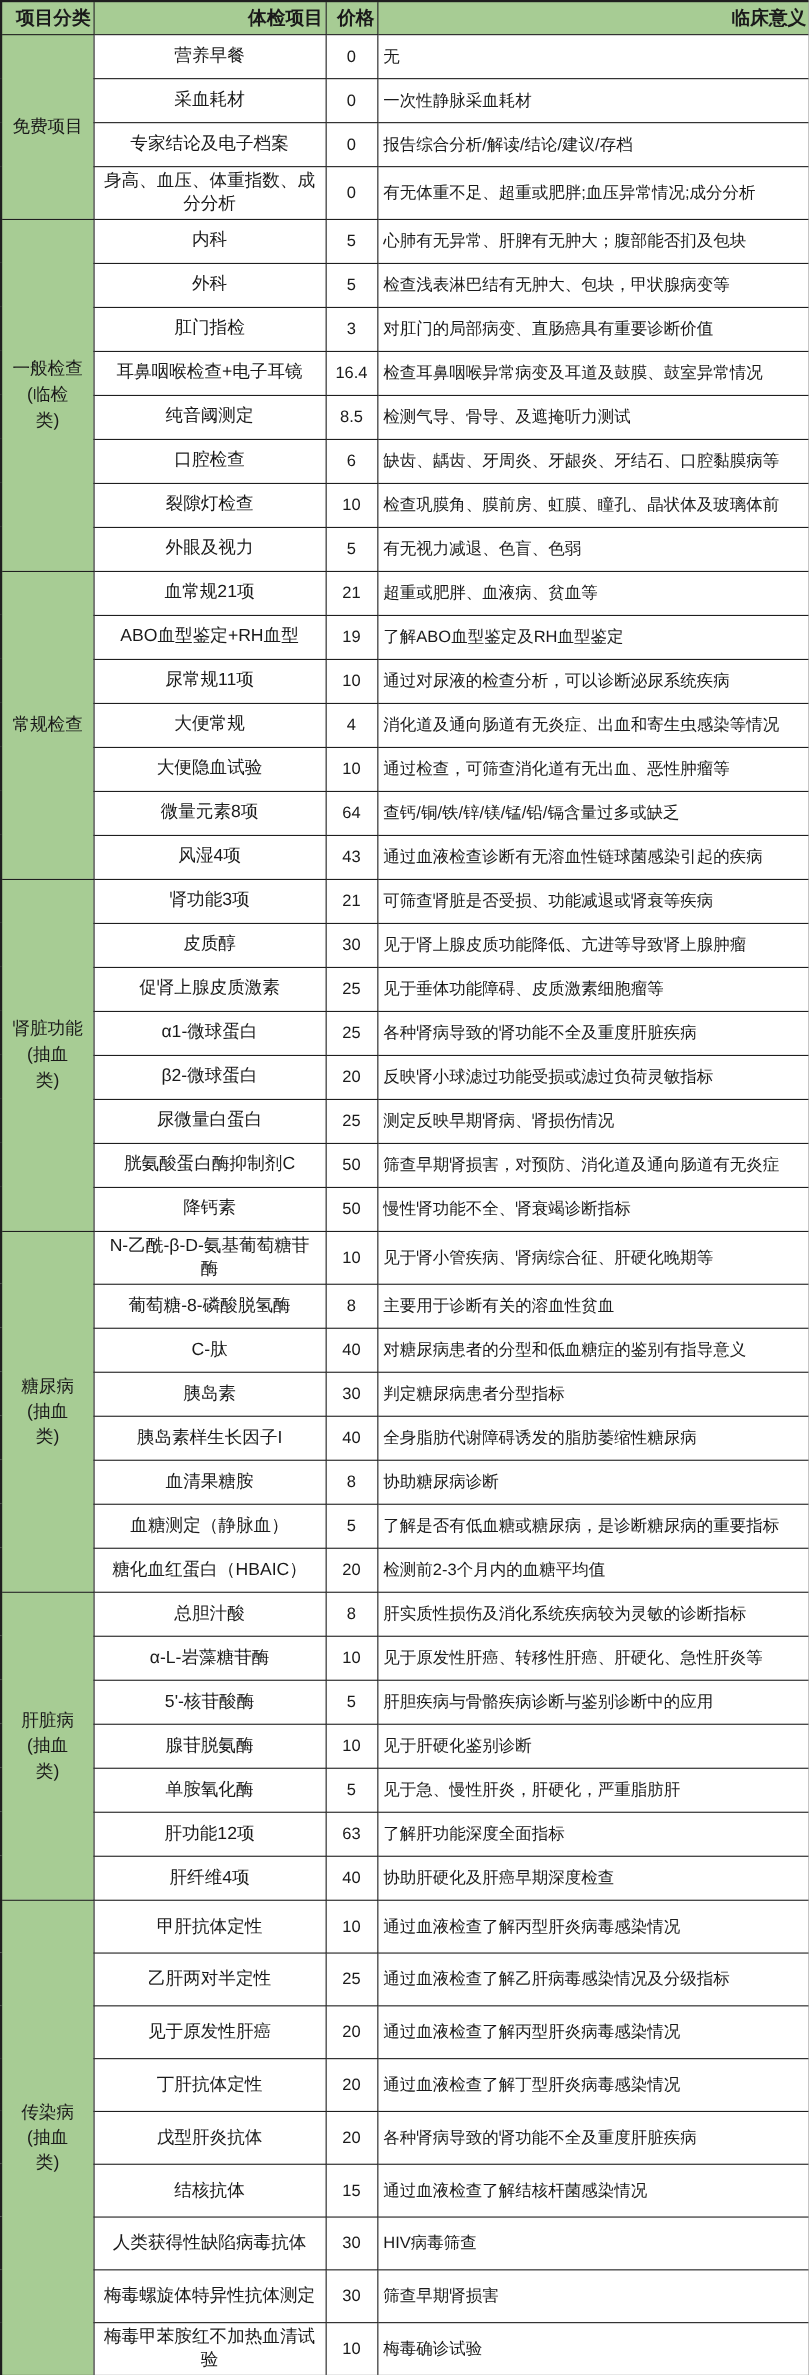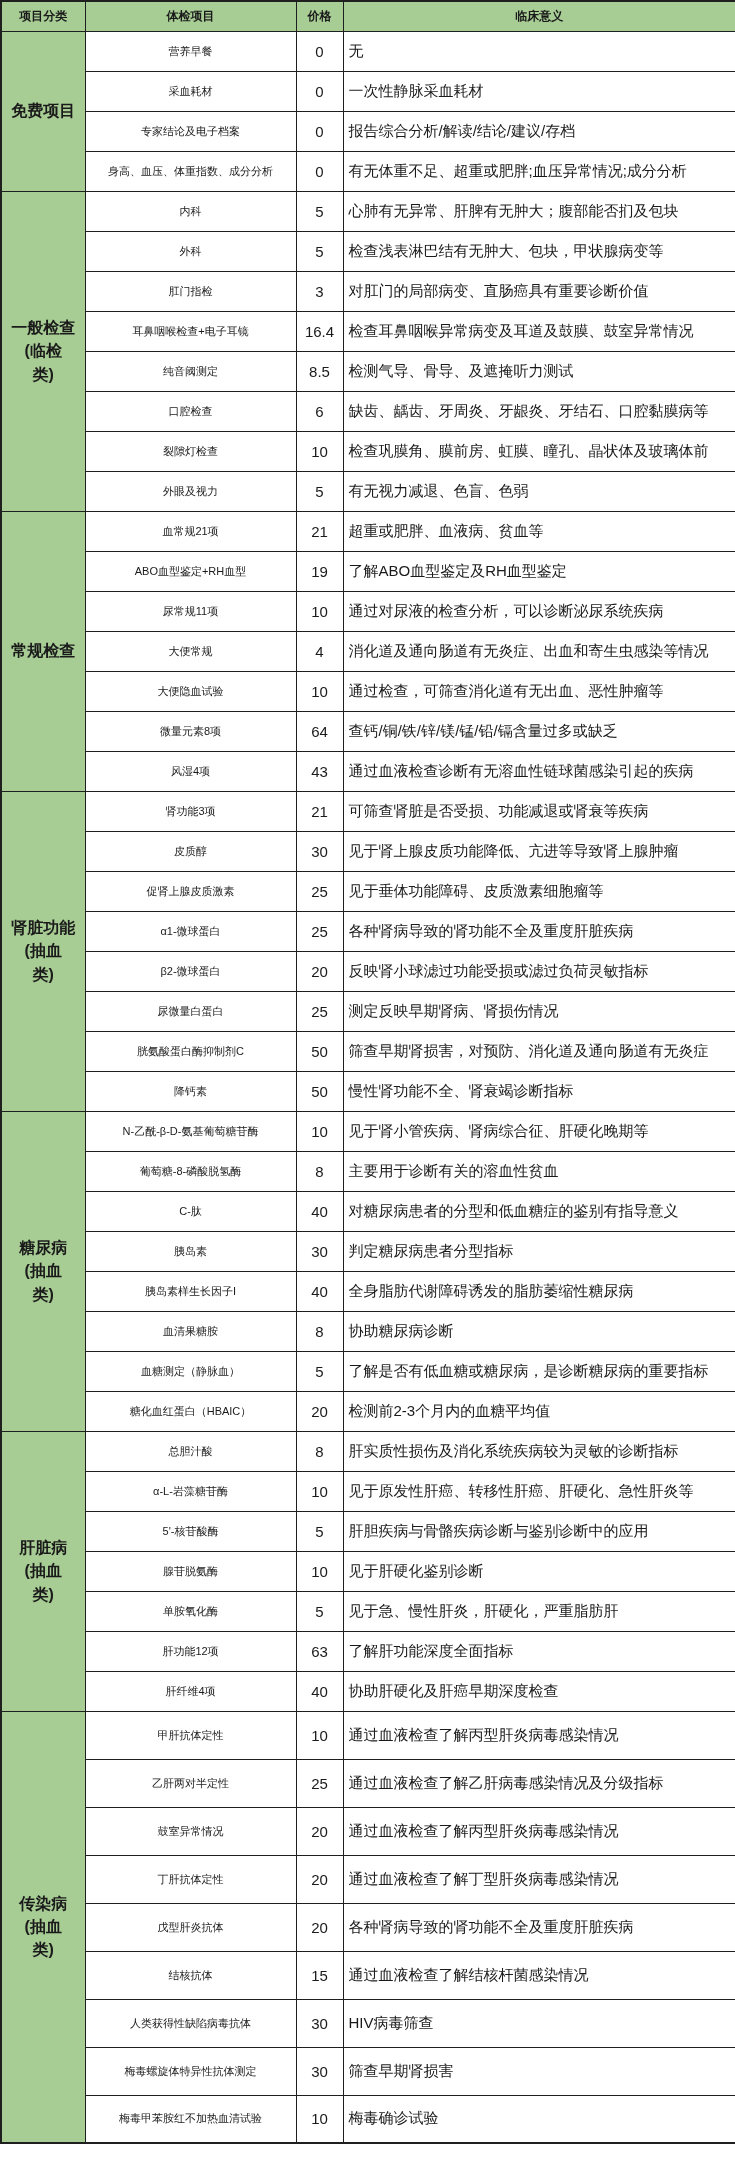--- a/index.html
+++ b/index.html
@@ -21,38 +21,38 @@
   }
   th,td{
     border:1px solid var(--line);
     vertical-align:middle;
     box-sizing:border-box;
   }
   thead tr{height:30px;}
   th{
     background:var(--green);
     font-weight:bold;
-    font-size:12px;
-    text-align:center;
+    font-size:17px;
+    text-align:right;
     padding:1px 2px;
   }
   tbody tr{height:40px;}
   tbody tr.tall{height:48px;}
   td.cat{
     background:var(--green);
-    font-weight:bold;
+    font-weight:normal;
     font-size:16px;
     text-align:center;
     white-space:pre-line;
     line-height:1.45;
     padding:1px 2px;
   }
   td.item{
     text-align:center;
-    font-size:11px;
+    font-size:16px;
     padding:2px 8px;
     line-height:1.35;
   }
   td.price{
     text-align:center;
     font-size:15px;
     padding:1px 1px;
   }
   td.meaning{
     text-align:left;
@@ -312,21 +312,21 @@
         <td class="item">甲肝抗体定性</td>
         <td class="price">10</td>
         <td class="meaning">通过血液检查了解丙型肝炎病毒感染情况</td>
       </tr>
       <tr class="tall">
         <td class="item">乙肝两对半定性</td>
         <td class="price">25</td>
         <td class="meaning">通过血液检查了解乙肝病毒感染情况及分级指标</td>
       </tr>
       <tr class="tall">
-        <td class="item">鼓室异常情况</td>
+        <td class="item">见于原发性肝癌</td>
         <td class="price">20</td>
         <td class="meaning">通过血液检查了解丙型肝炎病毒感染情况</td>
       </tr>
       <tr class="tall">
         <td class="item">丁肝抗体定性</td>
         <td class="price">20</td>
         <td class="meaning">通过血液检查了解丁型肝炎病毒感染情况</td>
       </tr>
       <tr class="tall">
         <td class="item">戊型肝炎抗体</td>

